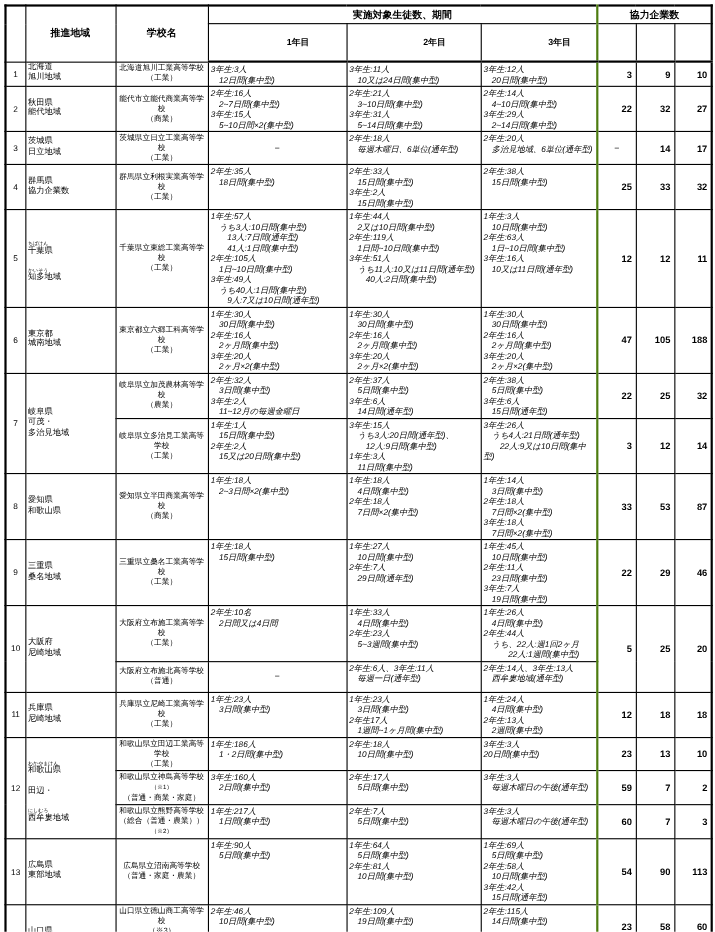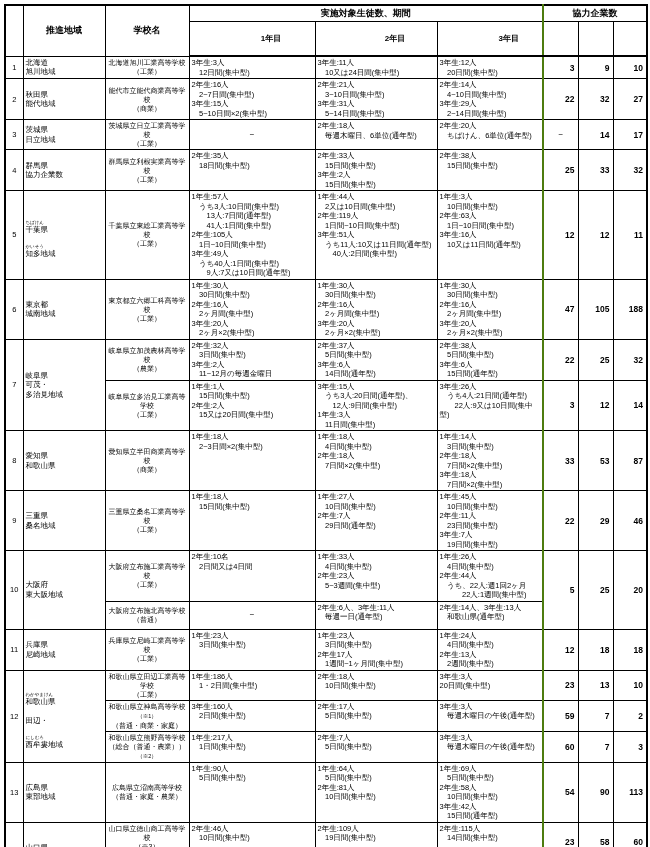--- a/index.html
+++ b/index.html
@@ -8,23 +8,23 @@
   col.c-no{width:18px;}col.c-reg{width:82px;}col.c-sch{width:84px;}
   col.c-y1{width:126px;}col.c-y2{width:122px;}col.c-y3{width:106px;}
   col.c-n1{width:35px;}col.c-n2{width:35px;}col.c-n3{width:34px;}
   th,td{border:1px solid #000;padding:1px 2px;vertical-align:top;overflow:hidden;}
   table{border:2px solid #000;}
   thead th{font-size:9px;font-weight:bold;text-align:center;vertical-align:middle;padding:1px 0;}
   thead th.sub{font-size:8px;padding-left:38px;}
   thead tr:last-child th{border-bottom:2px solid #000;}
   .cgrp{border-left:2px solid #4d7c0f;}
   td.no{font-size:7.5px;text-align:center;vertical-align:middle;padding:0;}
-  td.region{font-size:7.5px;line-height:9.5px;vertical-align:middle;white-space:pre-wrap;word-break:break-all;}
+  td.region{font-size:7.5px;line-height:9.5px;vertical-align:middle;white-space:pre-wrap;word-break:break-all;font-family:Liberation Mono, monospace;}
   td.school{font-size:7px;line-height:9px;text-align:center;vertical-align:middle;white-space:pre-wrap;word-break:break-all;}
-  td.data{font-size:7.5px;line-height:9.5px;white-space:pre-wrap;word-break:break-all;}
+  td.data{font-size:7.5px;line-height:9.5px;white-space:pre-wrap;word-break:break-all;font-style:italic;}
   td.num{font-size:8.5px;text-align:right;vertical-align:middle;padding-right:3px;font-weight:bold;}
   td.dashc{text-align:center;vertical-align:middle;font-size:8px;}
   .furi{display:block;font-size:4.5px;line-height:5px;}
   .note{font-size:5.5px;}
 </style>
 </head>
 <body>
 
 <table>
   <colgroup>
@@ -100,21 +100,21 @@
     <tr style="height:26px;">
       <td class="no">3</td>
       <td class="region">茨城県
 日立地域</td>
       <td class="school">茨城県立日立工業高等学校
 （工業）</td>
       <td class="data dashc">−</td>
       <td class="data">2年生:18人
 　毎週木曜日、6単位(通年型)</td>
       <td class="data">2年生:20人
-　ちばけん、6単位(通年型)</td>
+　多治見地域、6単位(通年型)</td>
       <td class="dashc cgrp">−</td>
       <td class="num">14</td>
       <td class="num">17</td>
     </tr>
 
     <tr>
       <td class="no">4</td>
       <td class="region">群馬県
 協力企業数</td>
       <td class="school">群馬県立利根実業高等学校
@@ -281,21 +281,21 @@
 3年生:7人
 　19日間(集中型)</td>
       <td class="num cgrp">22</td>
       <td class="num">29</td>
       <td class="num">46</td>
     </tr>
 
     <tr>
       <td class="no" rowspan="2">10</td>
       <td class="region" rowspan="2">大阪府
-東大阪地域</td>
+尼崎地域</td>
       <td class="school">大阪府立布施工業高等学校
 （工業）</td>
       <td class="data">2年生:10名
 　2日間又は4日間</td>
       <td class="data">1年生:33人
 　4日間(集中型)
 2年生:23人
 　5~3週間(集中型)</td>
       <td class="data">1年生:26人
 　4日間(集中型)
@@ -306,21 +306,21 @@
       <td class="num" rowspan="2">25</td>
       <td class="num" rowspan="2">20</td>
     </tr>
     <tr style="height:28px;">
       <td class="school">大阪府立布施北高等学校
 （普通）</td>
       <td class="data dashc">−</td>
       <td class="data">2年生:6人、3年生:11人
 　毎週一日(通年型)</td>
       <td class="data">2年生:14人、3年生:13人
-　和歌山県(通年型)</td>
+　西牟婁地域(通年型)</td>
     </tr>
 
     <tr>
       <td class="no">11</td>
       <td class="region">兵庫県
 尼崎地域</td>
       <td class="school">兵庫県立尼崎工業高等学校
 （工業）</td>
       <td class="data">1年生:23人
 　3日間(集中型)</td>

